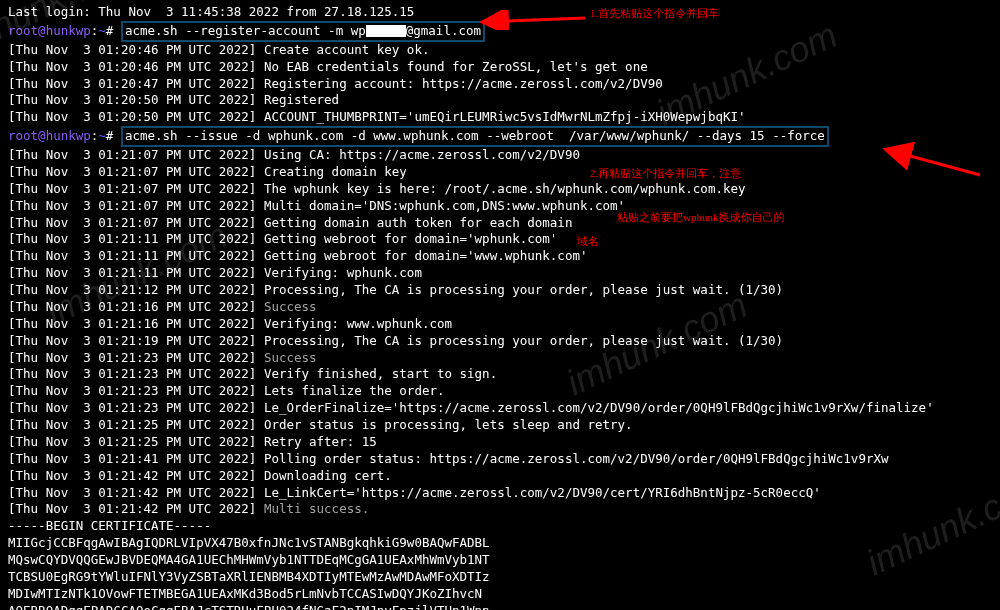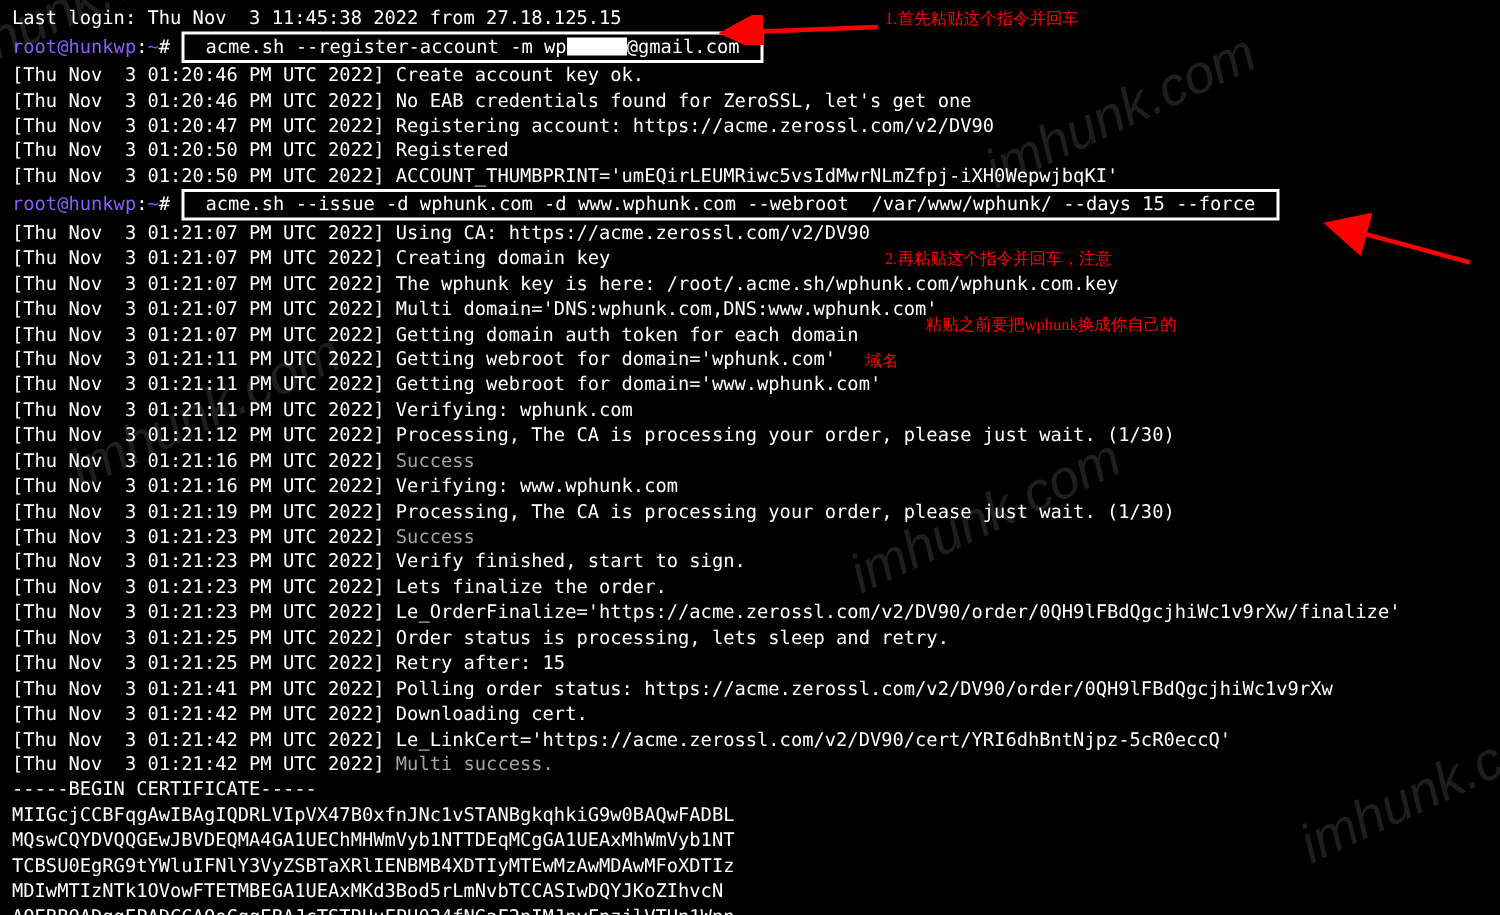--- a/index.html
+++ b/index.html
@@ -14,22 +14,22 @@
       position: relative;
       padding: 4px 8px;
       line-height: 1.35;
     }
     .line { white-space: pre; }
     .prompt-user { color: #8b5cf6; }
     .prompt-colon { color: #fff; }
     .prompt-path { color: #5c5cff; }
     .prompt-hash { color: #fff; }
     .cmd-box {
-      border: 2px solid #ffffff;
-      padding: 0 14px;
+      border: 2px solid #0c4a6e;
+      padding: 0 2px;
       display: inline-block;
     }
     .redacted {
       background: #fff;
       color: #fff;
       display: inline-block;
       width: 40px;
       height: 12px;
       vertical-align: middle;
     }

